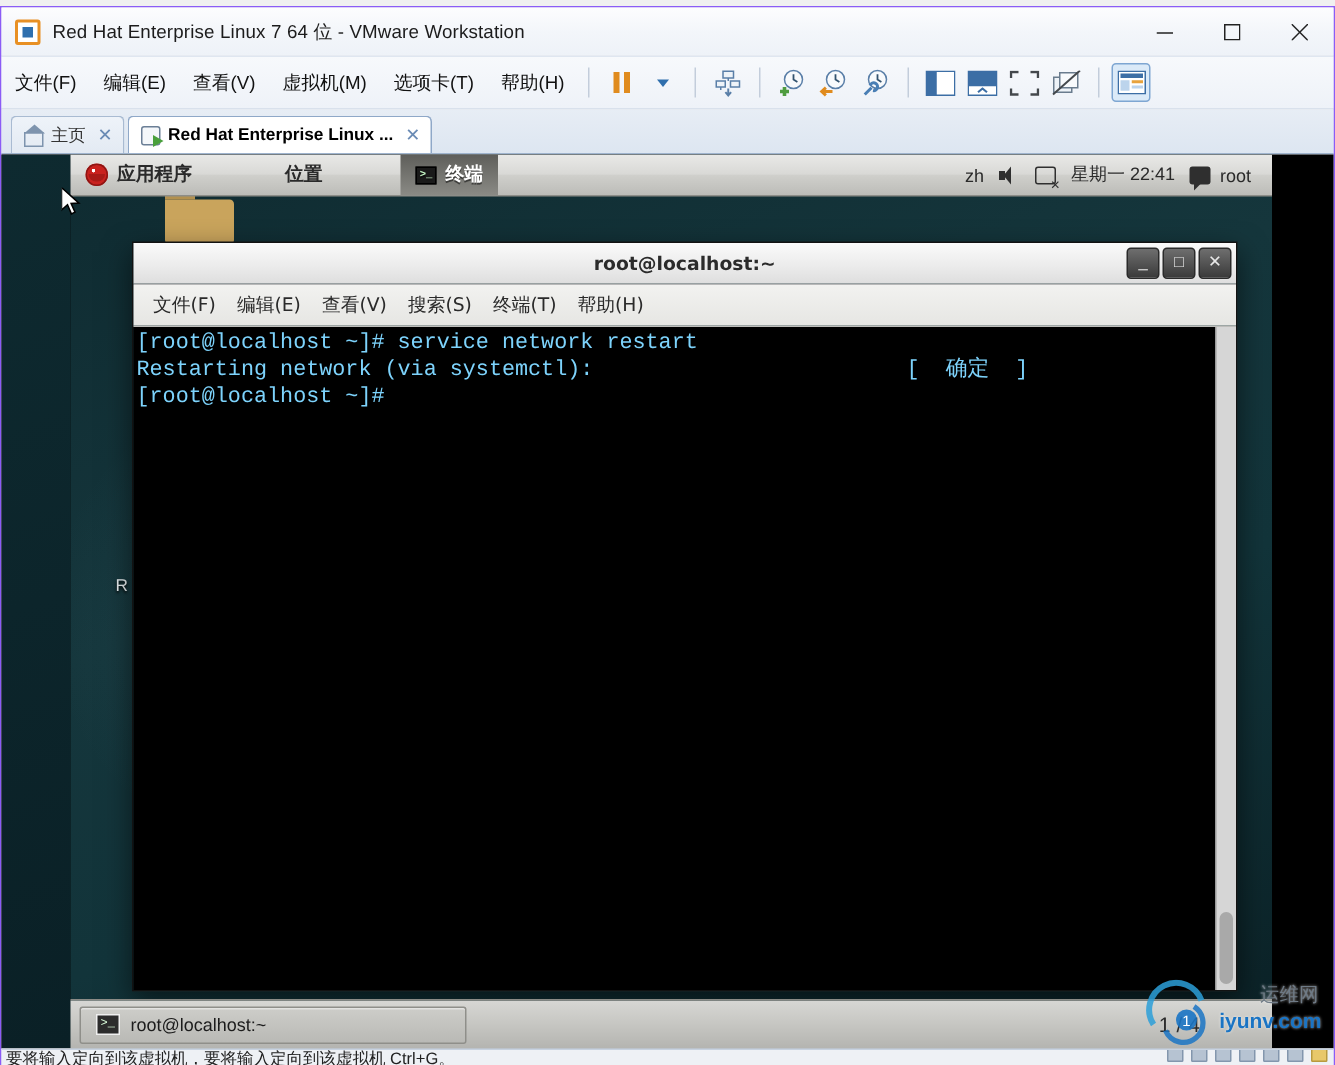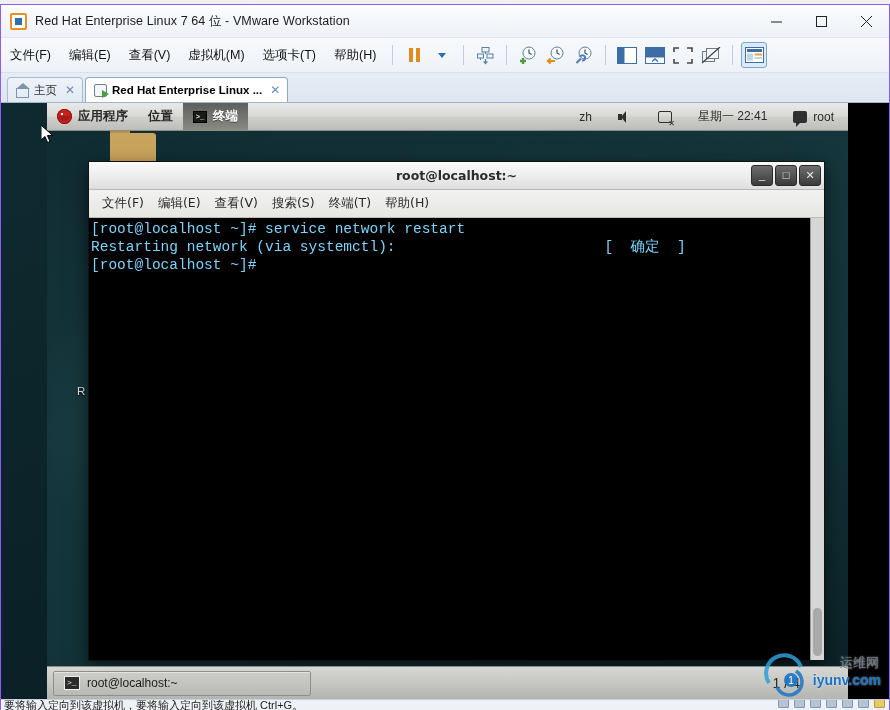--- a/index.html
+++ b/index.html
@@ -133,21 +133,21 @@
   }
 
   
   .gn-panel {
     position: absolute; left: 0; top: 0; width: 801px; height: 28px;
     background: linear-gradient(to bottom,#e9e9e7 0%, #d9d9d6 48%, #cfcfcb 52%, #bcbcb8 100%);
     display: flex; align-items: center;
     border-bottom: 1px solid #8d8d88;
     font-size: 12.5px; color: #2a2a2a;
   }
-  .gn-left { display: flex; align-items: flex-end; height: 100%; }
+  .gn-left { display: flex; align-items: flex-end; height: 100%; gap: 42px; }
   .gn-item {
     padding: 0 10px; height: 100%; display: flex; align-items: center; gap: 6px;
     font-weight: bold; white-space: nowrap;
   }
   .rh-logo {
     width: 15px; height: 15px; border-radius: 50%;
     background: radial-gradient(circle at 35% 32%, #fff 0 8%, #c9211e 9% 100%);
     position: relative; flex: 0 0 auto;
     box-shadow: inset 0 0 0 1px #8e1513;
   }
@@ -158,21 +158,21 @@
   .gn-term-active {
     background: linear-gradient(to bottom,#5e5e5a,#8a8a85);
     color: #fff; text-shadow: 0 1px 0 rgba(0,0,0,.5);
   }
   .term-mini {
     width: 14px; height: 12px; background: #1a1a1a; border: 1px solid #000;
     color: #cfc; font-size: 7px; font-family: "Liberation Mono", monospace;
     display: flex; align-items: center; justify-content: center; flex: 0 0 auto;
   }
   .gn-right {
-    margin-left: auto; display: flex; align-items: center; gap: 18px;
+    margin-left: auto; display: flex; align-items: center; gap: 2px;
     padding-right: 10px; font-size: 12px;
   }
   .gn-right .gn-chunk { display: flex; align-items: center; gap: 6px; padding: 2px 4px; }
   .spk-ico {
     width: 14px; height: 12px; position: relative; flex: 0 0 auto;
   }
   .spk-ico::before {
     content: ""; position: absolute; left: 0; top: 3px; width: 4px; height: 6px; background: #2f2f2f;
   }
   .spk-ico::after {

